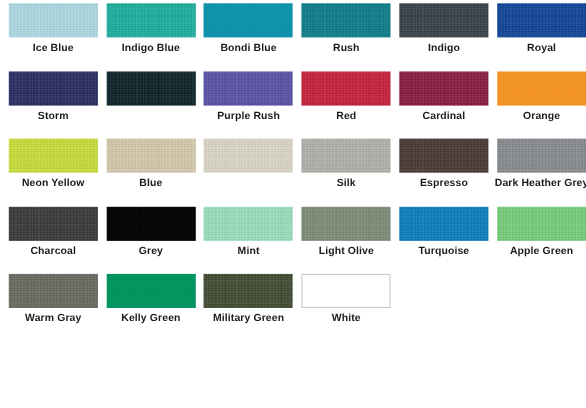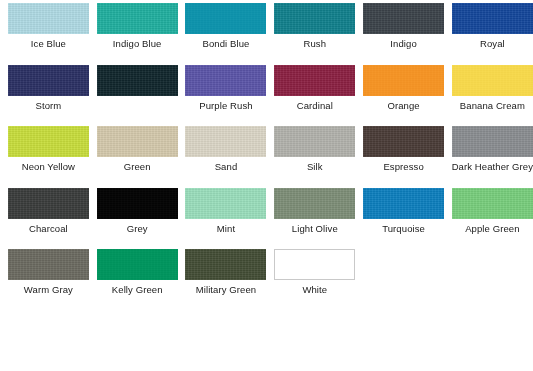--- a/index.html
+++ b/index.html
@@ -69,21 +69,21 @@
     line-height: 11px;
     color: #1a1a1a;
     text-align: center;
     width: 88px;
     letter-spacing: 0.1px;
   }
 </style>
 </head>
 <body style="background: rgb(255, 255, 255);">
 
-<div id="swatch-grid" style="grid-template-columns: repeat(6, 88.8px);">
+<div id="swatch-grid" style="grid-template-columns: repeat(6, 88.8px); font-weight: bold;">
     <div class="swatch-cell">
       <div class="swatch-chip" style="background-color: rgb(175, 218, 228);"></div>
       <div class="swatch-label">Ice Blue</div>
     </div>
     <div class="swatch-cell">
       <div class="swatch-chip" style="background-color: rgb(32, 175, 159);"></div>
       <div class="swatch-label">Indigo Blue</div>
     </div>
     <div class="swatch-cell">
       <div class="swatch-chip flat" style="background-color: rgb(14, 147, 172);"></div>
@@ -106,42 +106,41 @@
       <div class="swatch-label">Storm</div>
     </div>
     <div class="swatch-cell">
       <div class="swatch-chip" style="background-color: rgb(16, 38, 44);"></div>
     </div>
     <div class="swatch-cell">
       <div class="swatch-chip" style="background-color: rgb(91, 85, 168);"></div>
       <div class="swatch-label">Purple Rush</div>
     </div>
     <div class="swatch-cell">
+      <div class="swatch-chip" style="background-color: rgb(200, 36, 61);"></div>
+      <div class="swatch-label">Red</div>
+    </div>
+    <div class="swatch-cell">
       <div class="swatch-chip" style="background-color: rgb(139, 32, 66);"></div>
       <div class="swatch-label">Cardinal</div>
     </div>
     <div class="swatch-cell">
       <div class="swatch-chip flat" style="background-color: rgb(245, 148, 37);"></div>
       <div class="swatch-label">Orange</div>
     </div>
     <div class="swatch-cell">
-      <div class="swatch-chip flat" style="background-color: rgb(247, 217, 76);"></div>
-      <div class="swatch-label">Banana Cream</div>
-    </div>
-    <div class="swatch-cell">
       <div class="swatch-chip" style="background-color: rgb(200, 221, 60);"></div>
       <div class="swatch-label">Neon Yellow</div>
     </div>
     <div class="swatch-cell">
       <div class="swatch-chip" style="background-color: rgb(212, 201, 172);"></div>
-      <div class="swatch-label">Green</div>
+      <div class="swatch-label">Blue</div>
     </div>
     <div class="swatch-cell">
       <div class="swatch-chip" style="background-color: rgb(219, 214, 198);"></div>
-      <div class="swatch-label">Sand</div>
     </div>
     <div class="swatch-cell">
       <div class="swatch-chip" style="background-color: rgb(178, 178, 172);"></div>
       <div class="swatch-label">Silk</div>
     </div>
     <div class="swatch-cell">
       <div class="swatch-chip" style="background-color: rgb(74, 60, 55);"></div>
       <div class="swatch-label">Espresso</div>
     </div>
     <div class="swatch-cell">

